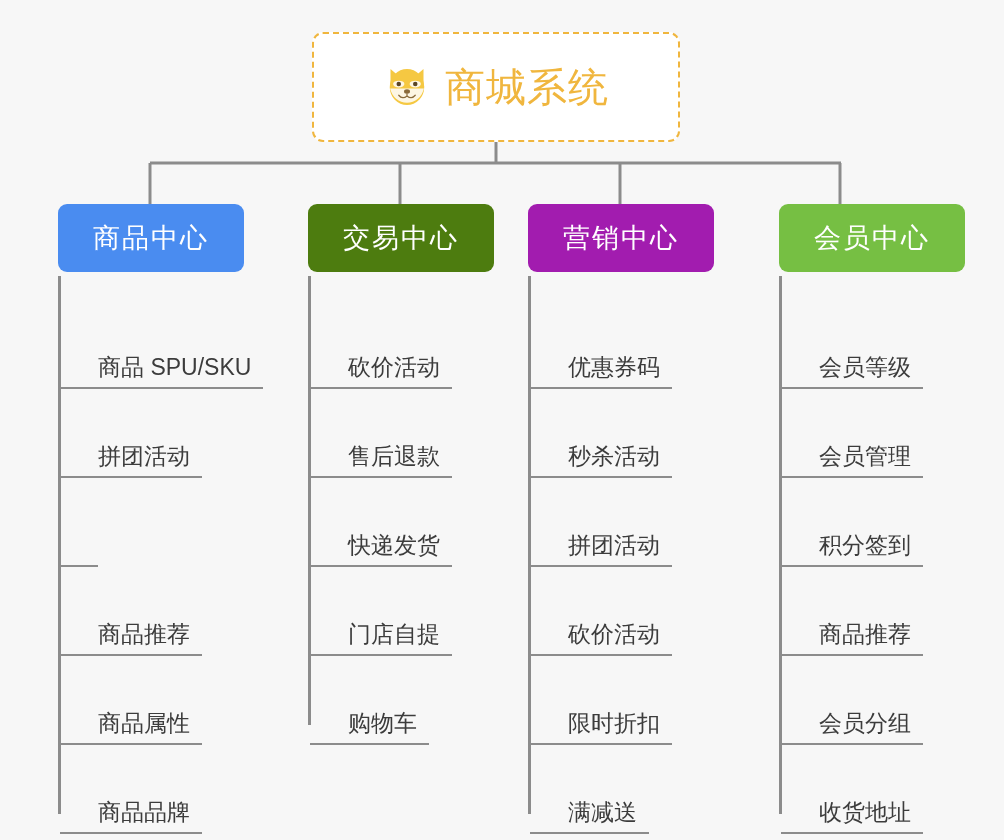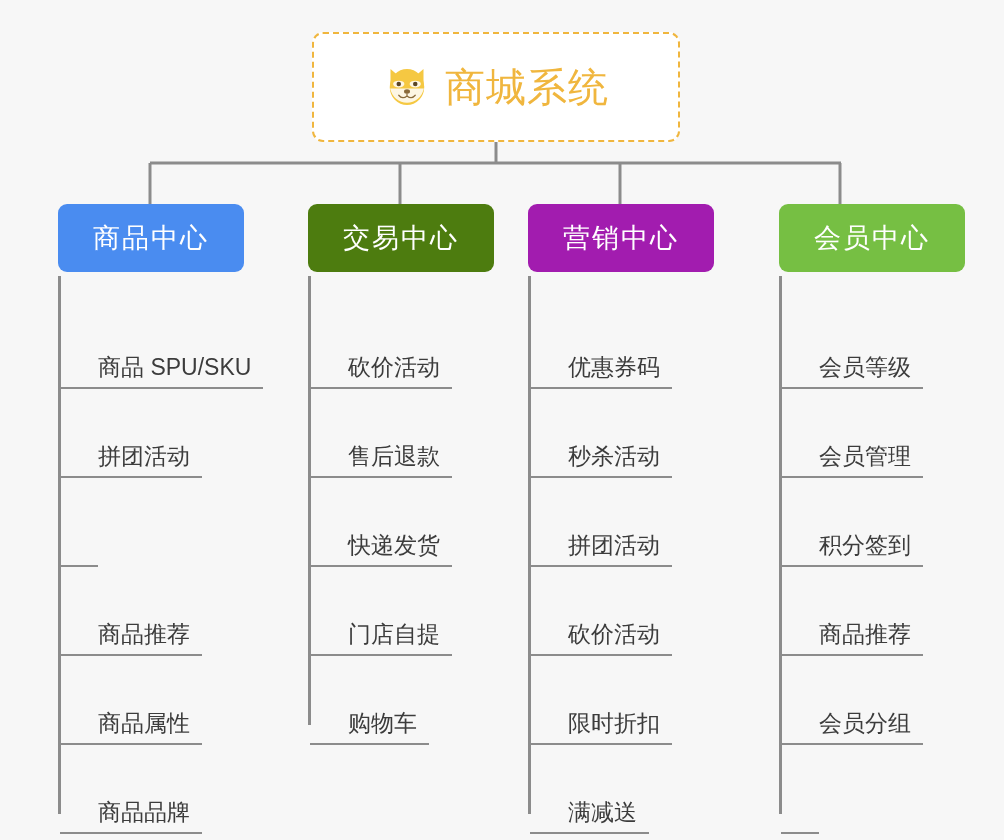--- a/index.html
+++ b/index.html
@@ -279,17 +279,18 @@
       <div class="leaf">
         <div class="leaf-rule"></div>
         <span class="leaf-text">商品推荐</span>
       </div>
       <div class="leaf">
         <div class="leaf-rule"></div>
         <span class="leaf-text">会员分组</span>
       </div>
       <div class="leaf">
         <div class="leaf-rule"></div>
+        <span class="leaf-text">收货地址</span>
       </div>
     </div>
   </div>
 
 </div>
 
 </body></html>

